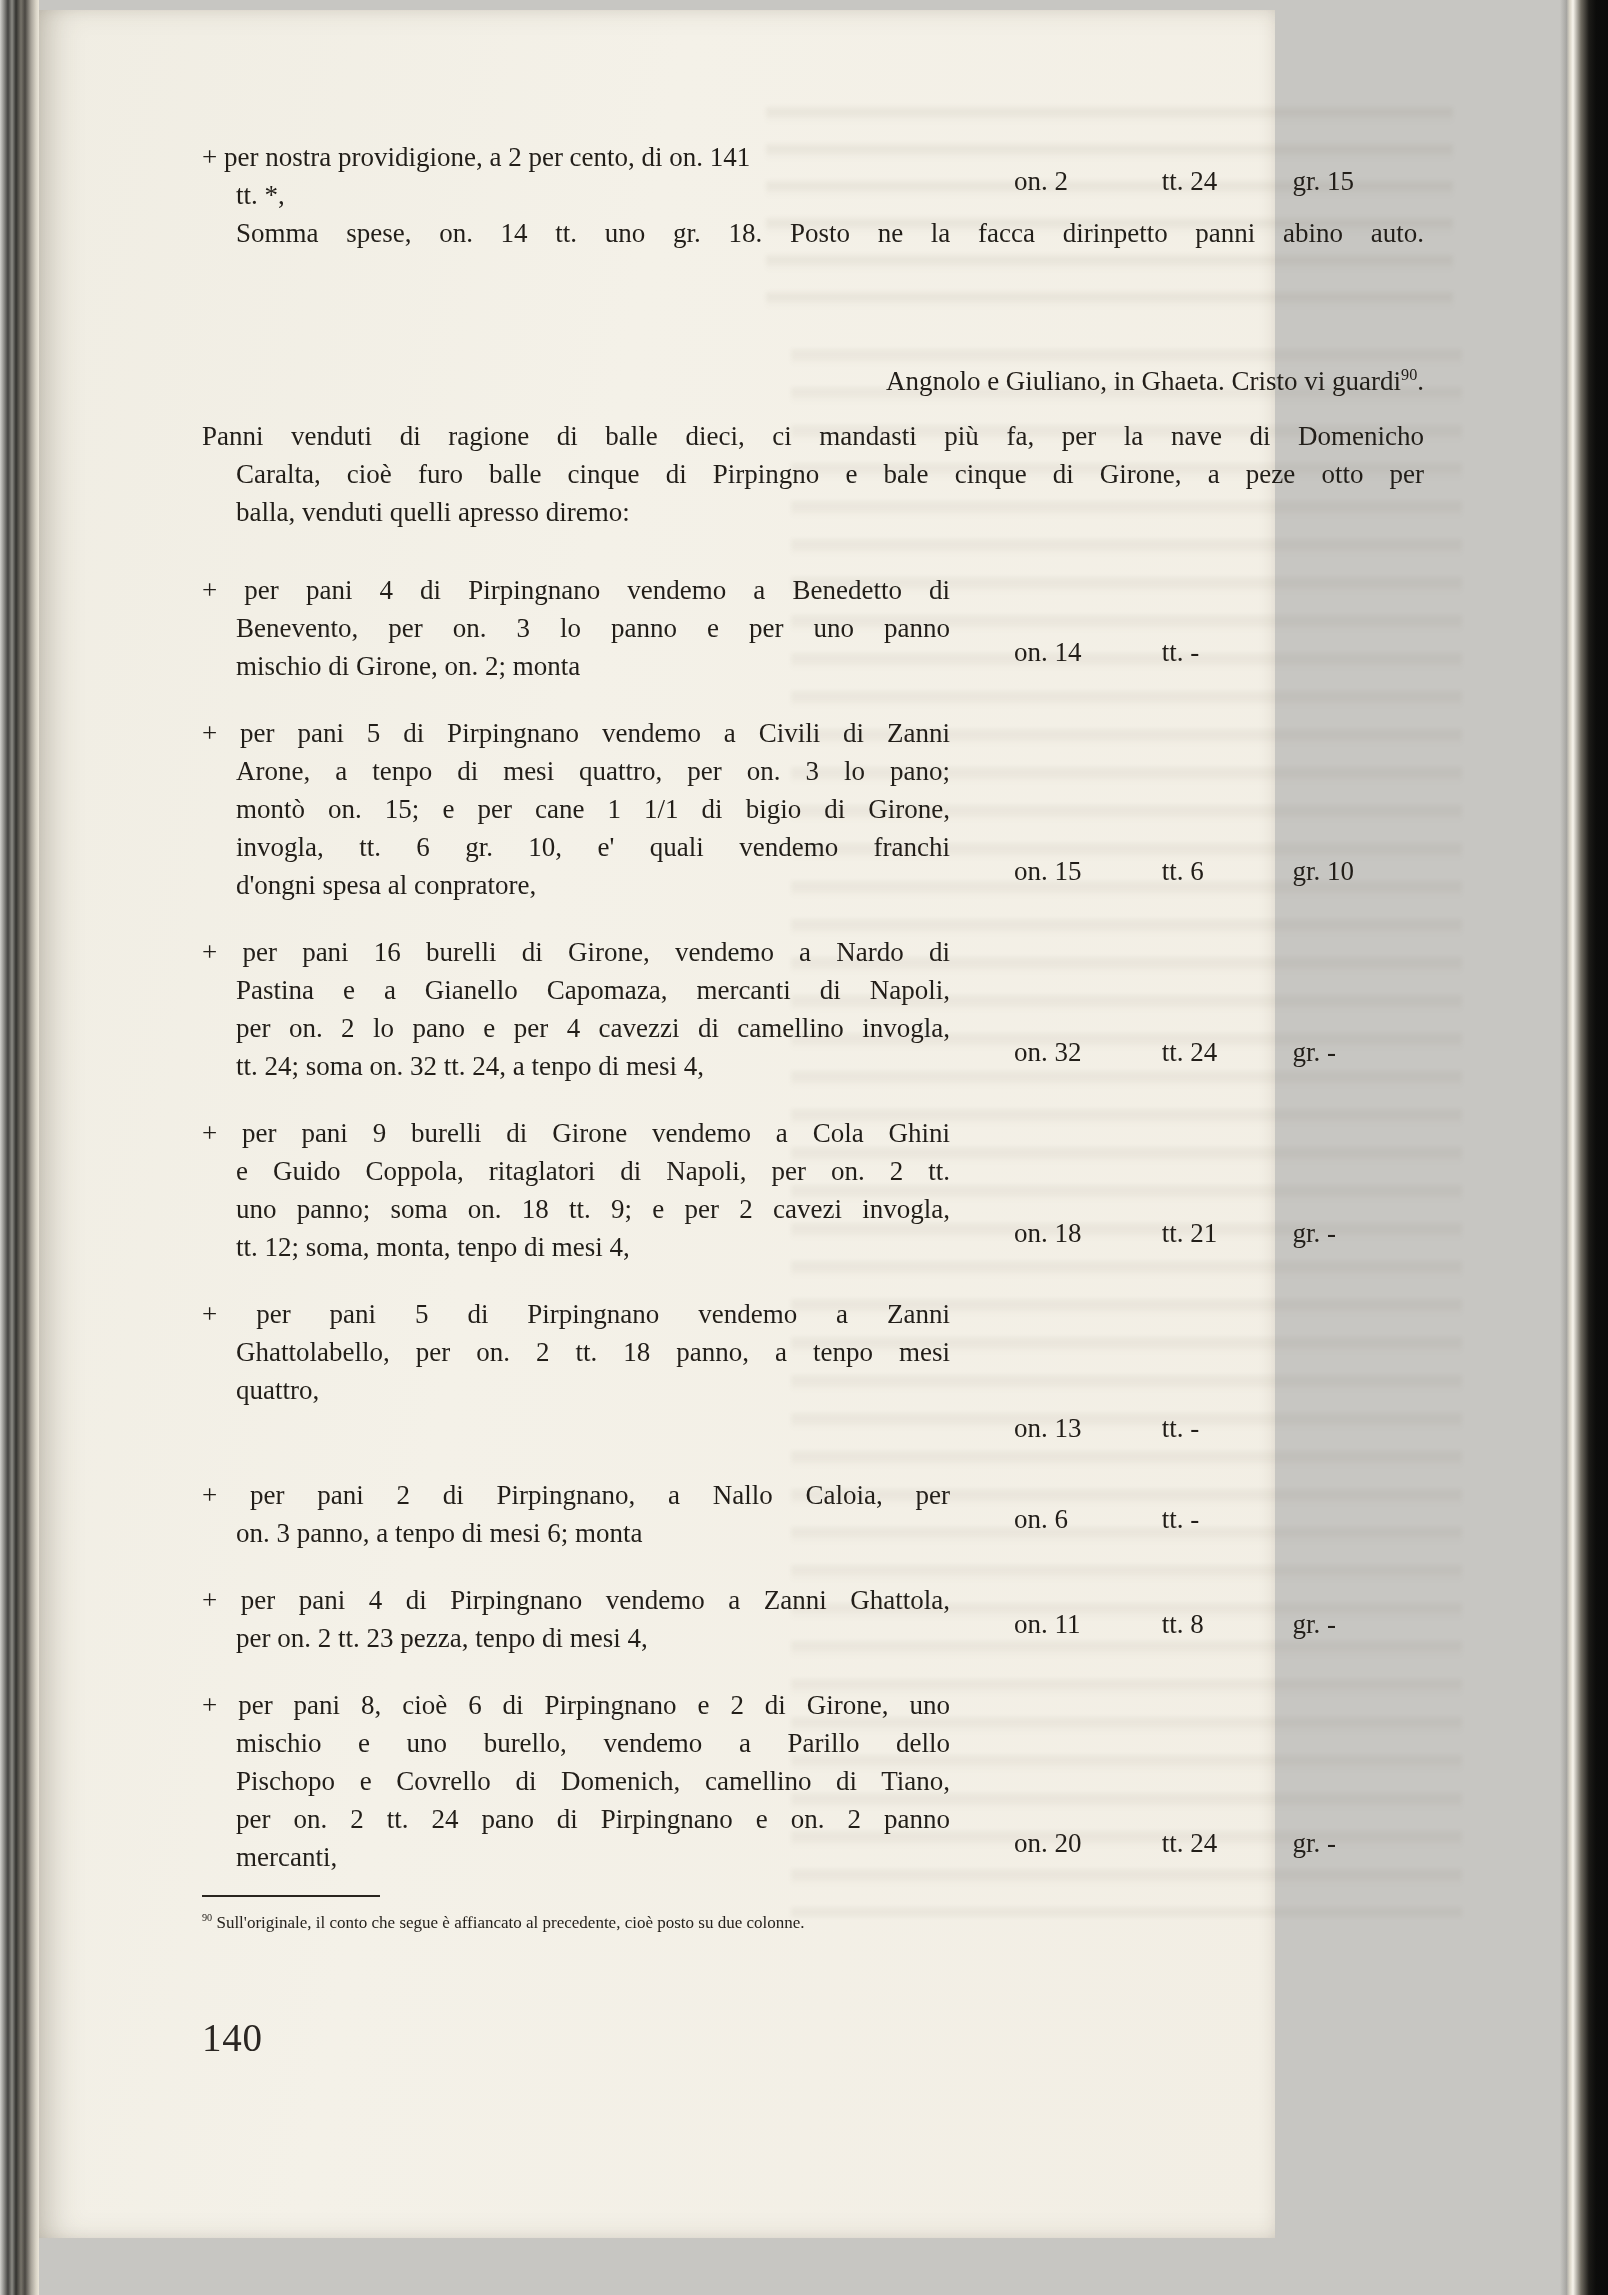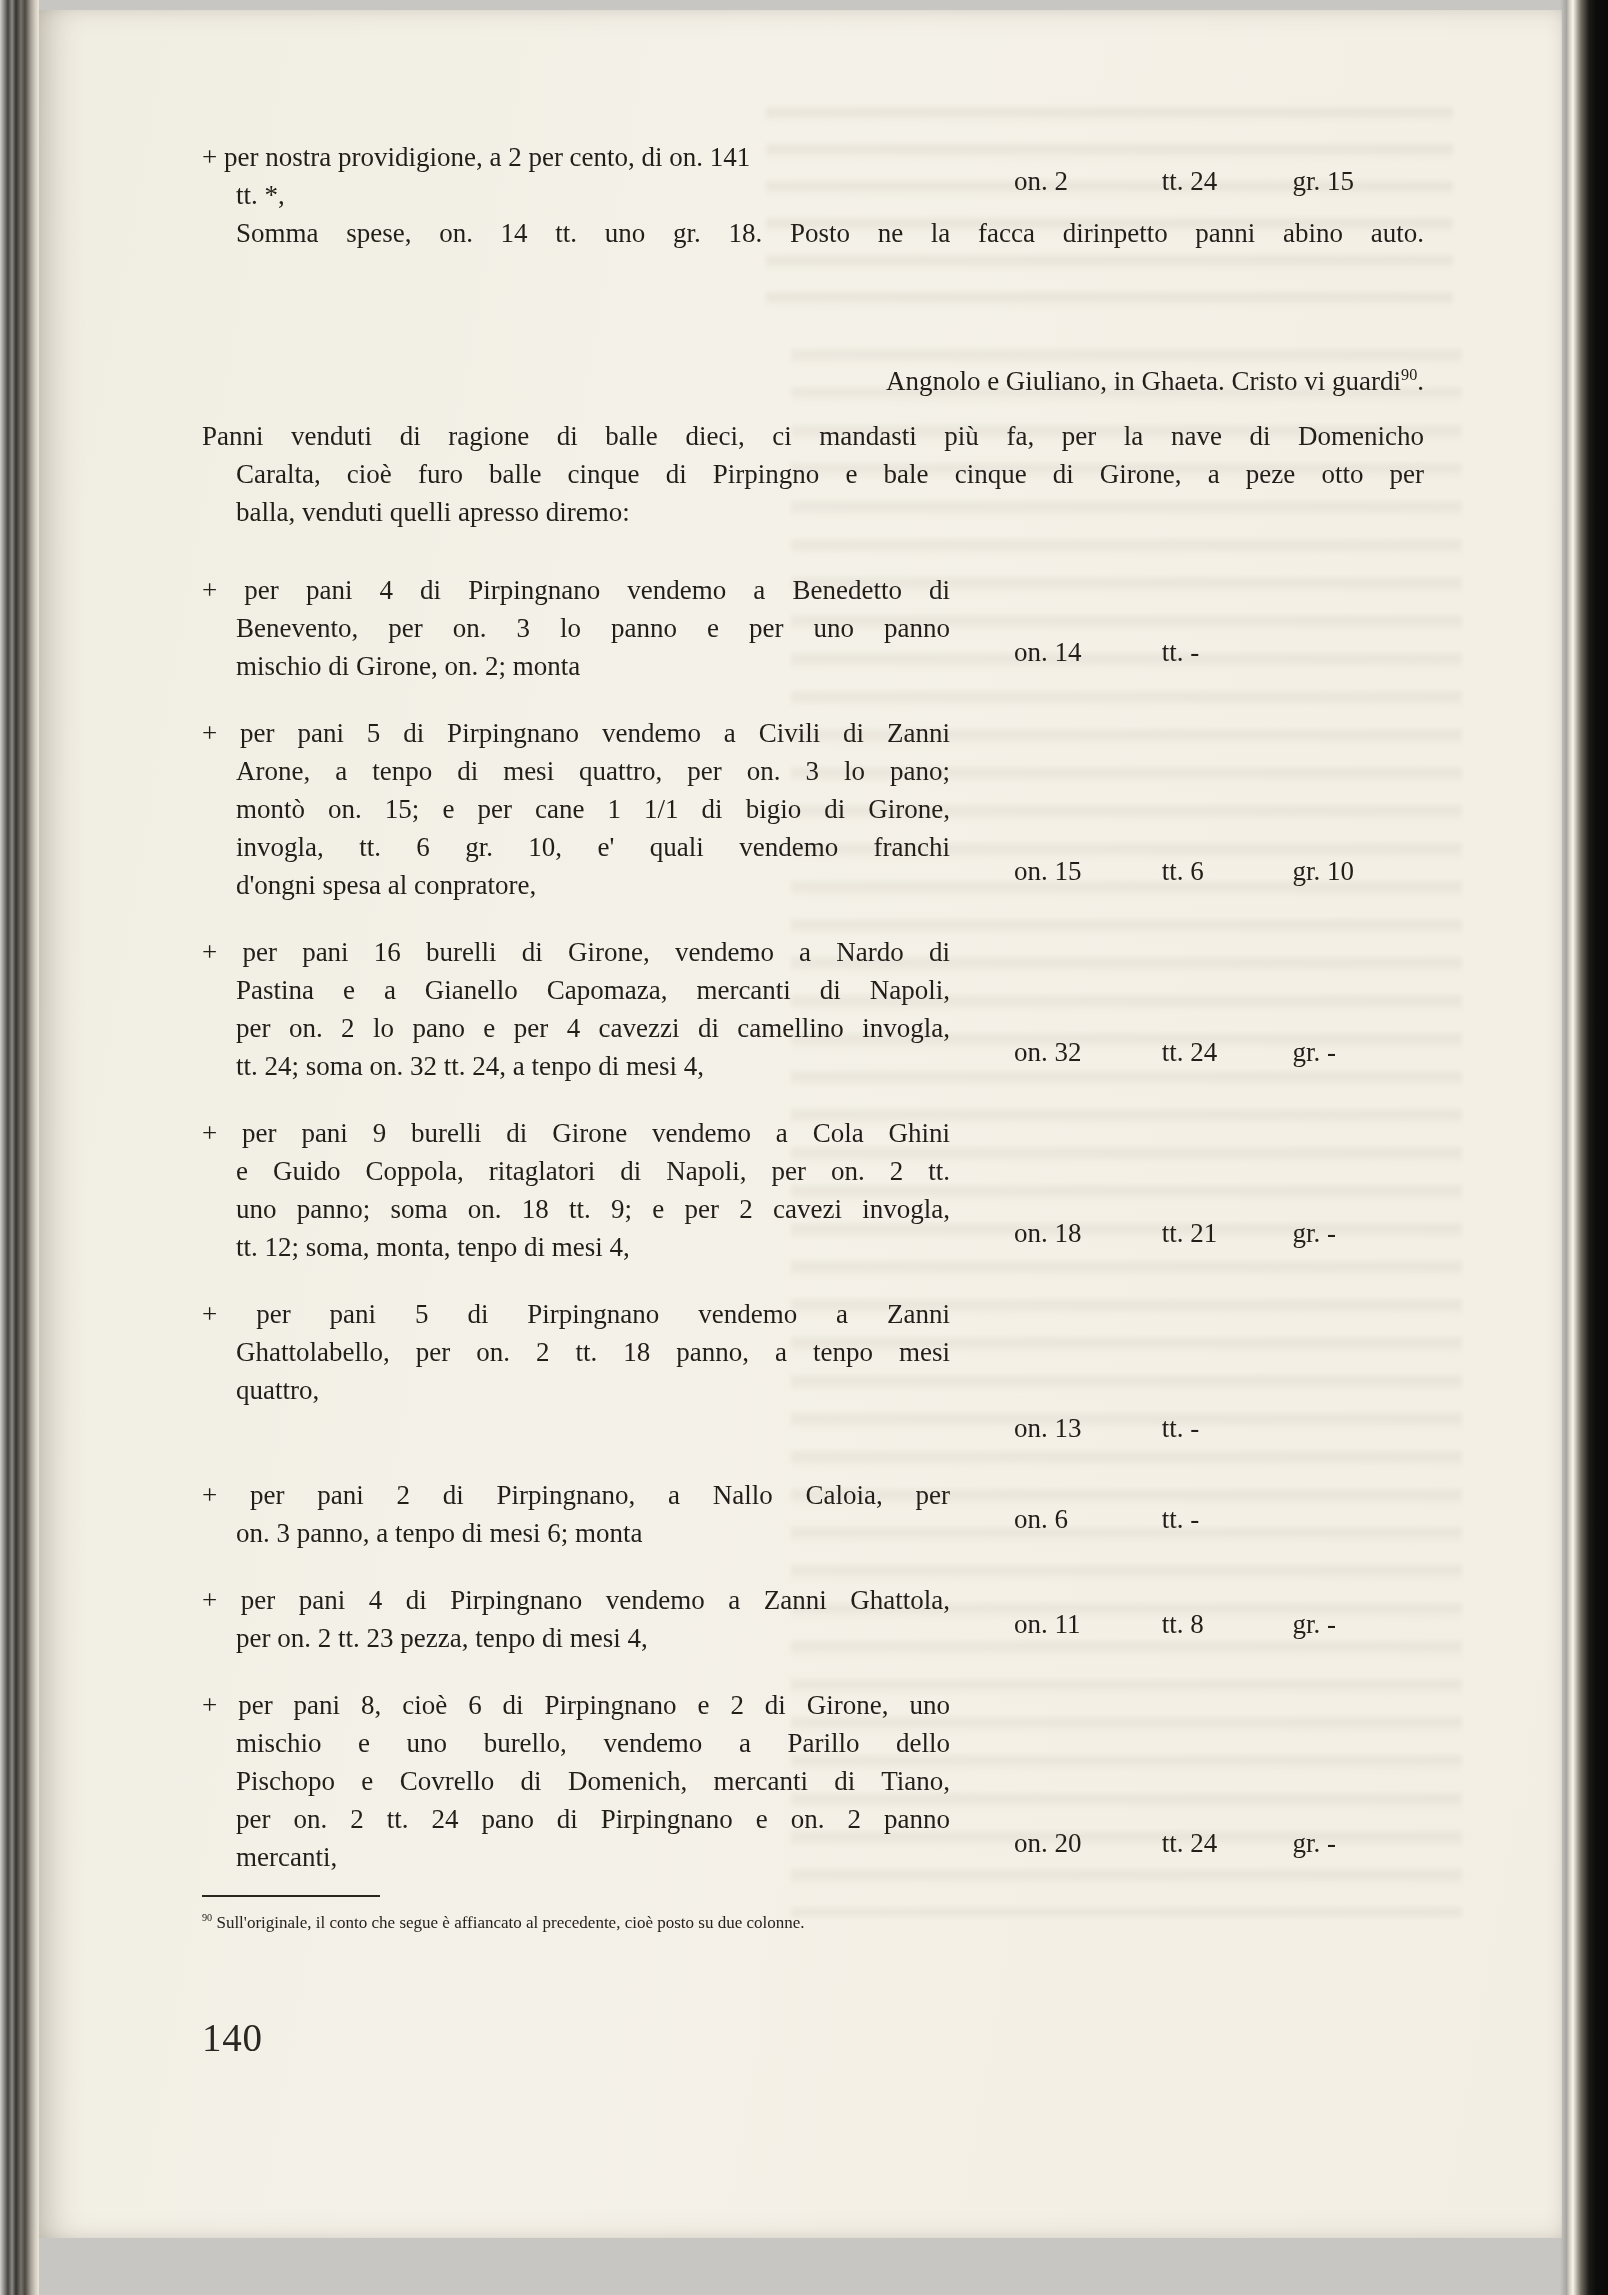--- a/index.html
+++ b/index.html
@@ -14,21 +14,21 @@
   
   .binding {
     position: absolute; left: 0; top: 0; width: 39px; height: 2295px;
     background: linear-gradient(to right,
       #d2d1cd 0px, #8e8d89 4px, #434240 8px, #8b8a84 12px,
       #33322f 16px, #767269 21px, #4a4742 25px, #a8a399 31px,
       #d8d3c6 36px, #ece7da 39px);
     z-index: 3;
   }
   .page {
-    position: absolute; left: 39px; top: 9.7px; width: 1523px; height: 2228px;
+    position: absolute; left: 39px; top: 9.7px; width: 1236px; height: 2228px;
     background: linear-gradient(100deg, #f0ede3 0%, #f4f1e8 40%, #f2eee4 100%);
     box-shadow: inset 21px 0 37px -16px rgba(70,58,40,0.35),
                 inset -4.8px 0 19.4px -8px rgba(70,58,40,0.18);
     z-index: 1;
   }
   .page-edge {
     position: absolute; top: 0; right: 0; width: 48px; height: 2295px;
     background: linear-gradient(to right,
       rgba(20,18,15,0) 0px, rgba(20,18,15,0.18) 6.5px, #d9d4c6 9.7px,
       #f7f4ec 13px, #6e6a60 21px, #1c1b18 29px, #0c0c0b 36px, #0a0a0a 48px);
@@ -187,21 +187,21 @@
         <div class="amounts">
           <span class="amt amt-on">on. 11</span>
           <span class="amt amt-tt">tt. 8</span>
           <span class="amt amt-gr">gr. -</span>
         </div>
       </div>
 
       <div class="entry">
         <div class="jl">+ per pani 8, cioè 6 di Pirpingnano e 2 di Girone, uno</div>
         <div class="jl cont">mischio e uno burello, vendemo a Parillo dello</div>
-        <div class="jl cont">Pischopo e Covrello di Domenich, mercanti di Tiano,</div>
+        <div class="jl cont">Pischopo e Covrello di Domenich, camellino di Tiano,</div>
         <div class="jl cont">per on. 2 tt. 24 pano di Pirpingnano e on. 2 panno</div>
         <div class="cont">mercanti,</div>
         <div class="amounts">
           <span class="amt amt-on">on. 20</span>
           <span class="amt amt-tt">tt. 24</span>
           <span class="amt amt-gr">gr. -</span>
         </div>
       </div>
 
     </div>

